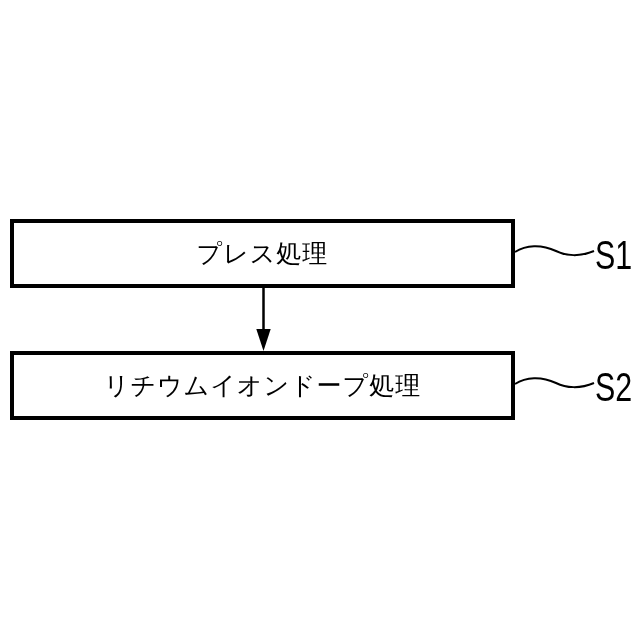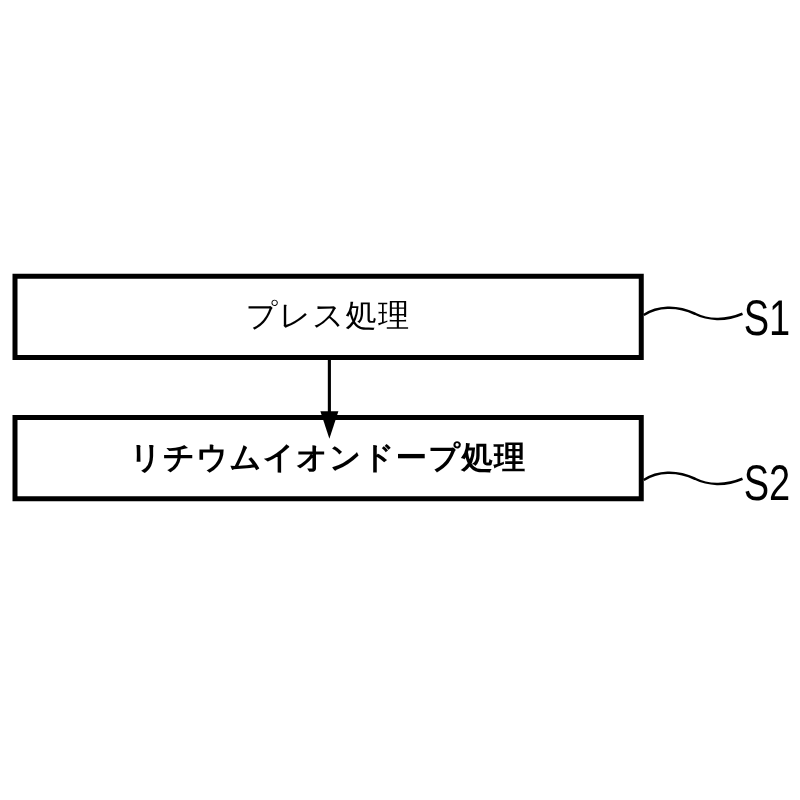--- a/index.html
+++ b/index.html
@@ -21,21 +21,21 @@
     width: 505px;
     height: 69px;
     box-sizing: border-box;
     border: 4px solid #000000;
     background: #ffffff;
     display: flex;
     align-items: center;
     justify-content: center;
   }
   .process-box.box-1 { top: 219px; }
-  .process-box.box-2 { top: 332px; font-weight: bold; }
+  .process-box.box-2 { top: 351px; }
   .process-label {
     font-size: 25px;
     color: #000000;
     letter-spacing: 1px;
     white-space: nowrap;
     line-height: 1;
   }
   .connector-layer {
     position: absolute;
     left: 0;

